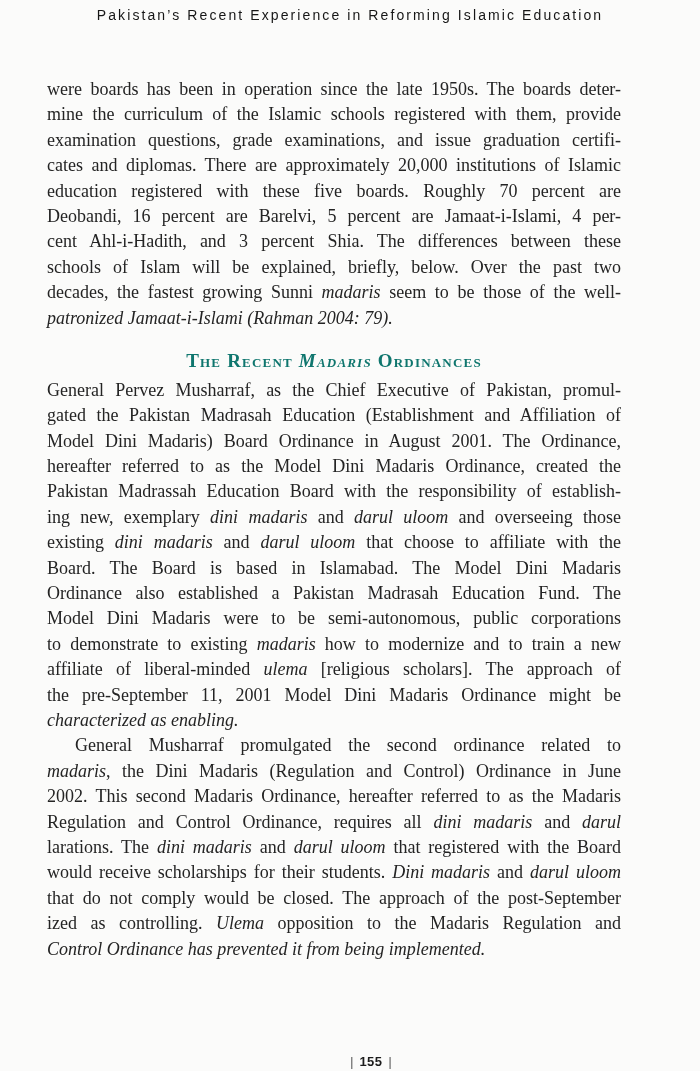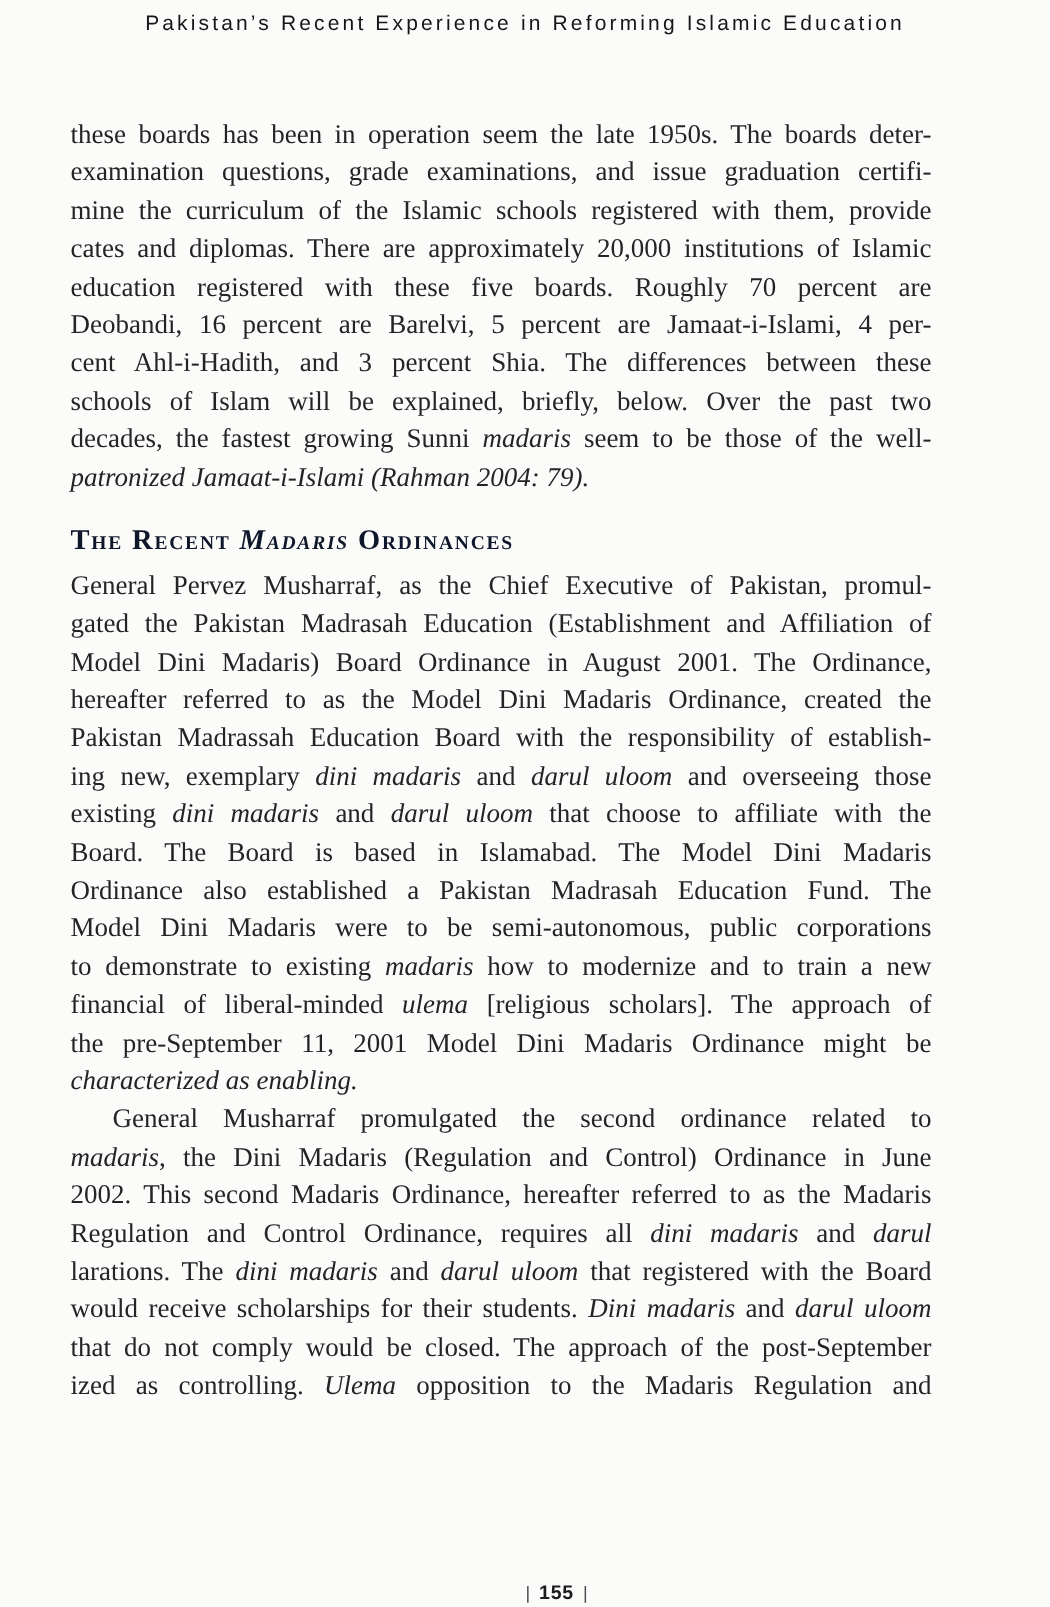--- a/index.html
+++ b/index.html
@@ -54,23 +54,24 @@
   }
   .line em, .section-heading em {
     font-style: italic;
   }
   .section-heading {
     font-variant: small-caps;
     font-weight: 700;
     font-size: 19px;
     line-height: 26px;
     letter-spacing: 1.2px;
-    color: #0f172a;
+    color: #0f766e;
     margin-top: 17px;
     margin-bottom: 4px;
+    text-align: center;
   }
   .page-footer {
     position: absolute;
     top: 1054px;
     left: 0;
     width: 700px;
     text-align: center;
     font-family: "Liberation Sans", sans-serif;
     font-size: 13px;
     color: #1c1c1c;
@@ -88,23 +89,23 @@
   }
 </style>
 </head>
 <body>
 
 <div class="page">
   <header class="running-header">Pakistan’s Recent Experience in Reforming Islamic Education</header>
 
   <main class="page-body">
       <div class="paragraph">
-        <div class="line"><span>these boards has been in operation seem the late 1950s. The boards deter-</span></div>
+        <div class="line"><span>were boards has been in operation since the late 1950s. The boards deter-</span></div>
+        <div class="line"><span>mine the curriculum of the Islamic schools registered with them, provide</span></div>
         <div class="line"><span>examination questions, grade examinations, and issue graduation certifi-</span></div>
-        <div class="line"><span>mine the curriculum of the Islamic schools registered with them, provide</span></div>
         <div class="line"><span>cates and diplomas. There are approximately 20,000 institutions of Islamic</span></div>
         <div class="line"><span>education registered with these five boards. Roughly 70 percent are</span></div>
         <div class="line"><span>Deobandi, 16 percent are Barelvi, 5 percent are Jamaat-i-Islami, 4 per-</span></div>
         <div class="line"><span>cent Ahl-i-Hadith, and 3 percent Shia. The differences between these</span></div>
         <div class="line"><span>schools of Islam will be explained, briefly, below. Over the past two</span></div>
         <div class="line"><span>decades, the fastest growing Sunni </span><em>madaris</em><span> seem to be those of the well-</span></div>
         <div class="line final"><span>patronized Jamaat-i-Islami (Rahman 2004: 79).</span></div>
       </div>
       <div class="section-heading"><span>The Recent </span><em>Madaris</em><span> Ordinances</span></div>
       <div class="paragraph">
@@ -112,32 +113,33 @@
         <div class="line"><span>gated the Pakistan Madrasah Education (Establishment and Affiliation of</span></div>
         <div class="line"><span>Model Dini Madaris) Board Ordinance in August 2001. The Ordinance,</span></div>
         <div class="line"><span>hereafter referred to as the Model Dini Madaris Ordinance, created the</span></div>
         <div class="line"><span>Pakistan Madrassah Education Board with the responsibility of establish-</span></div>
         <div class="line"><span>ing new, exemplary </span><em>dini madaris</em><span> and </span><em>darul uloom</em><span> and overseeing those</span></div>
         <div class="line"><span>existing </span><em>dini madaris</em><span> and </span><em>darul uloom</em><span> that choose to affiliate with the</span></div>
         <div class="line"><span>Board. The Board is based in Islamabad. The Model Dini Madaris</span></div>
         <div class="line"><span>Ordinance also established a Pakistan Madrasah Education Fund. The</span></div>
         <div class="line"><span>Model Dini Madaris were to be semi-autonomous, public corporations</span></div>
         <div class="line"><span>to demonstrate to existing </span><em>madaris</em><span> how to modernize and to train a new</span></div>
-        <div class="line"><span>financial of liberal-minded </span><em>ulema</em><span> [religious scholars]. The approach of</span></div>
+        <div class="line"><span>affiliate of liberal-minded </span><em>ulema</em><span> [religious scholars]. The approach of</span></div>
         <div class="line"><span>the pre-September 11, 2001 Model Dini Madaris Ordinance might be</span></div>
         <div class="line final"><span>characterized as enabling.</span></div>
       </div>
       <div class="paragraph">
         <div class="line indent"><span>General Musharraf promulgated the second ordinance related to</span></div>
         <div class="line"><em>madaris</em><span>, the Dini Madaris (Regulation and Control) Ordinance in June</span></div>
         <div class="line"><span>2002. This second Madaris Ordinance, hereafter referred to as the Madaris</span></div>
         <div class="line"><span>Regulation and Control Ordinance, requires all </span><em>dini madaris</em><span> and </span><em>darul</em></div>
         <div class="line"><span>larations. The </span><em>dini madaris</em><span> and </span><em>darul uloom</em><span> that registered with the Board</span></div>
         <div class="line"><span>would receive scholarships for their students. </span><em>Dini madaris</em><span> and </span><em>darul uloom</em></div>
         <div class="line"><span>that do not comply would be closed. The approach of the post-September</span></div>
         <div class="line"><span>ized as controlling. </span><em>Ulema</em><span> opposition to the Madaris Regulation and</span></div>
+        <div class="line final"><span>Control Ordinance has prevented it from being implemented.</span></div>
       </div>
     </main>
 
   <footer class="page-footer">
     <span class="bar">|</span><span class="num">155</span><span class="bar">|</span>
   </footer>
 </div>
 
 </body></html>

